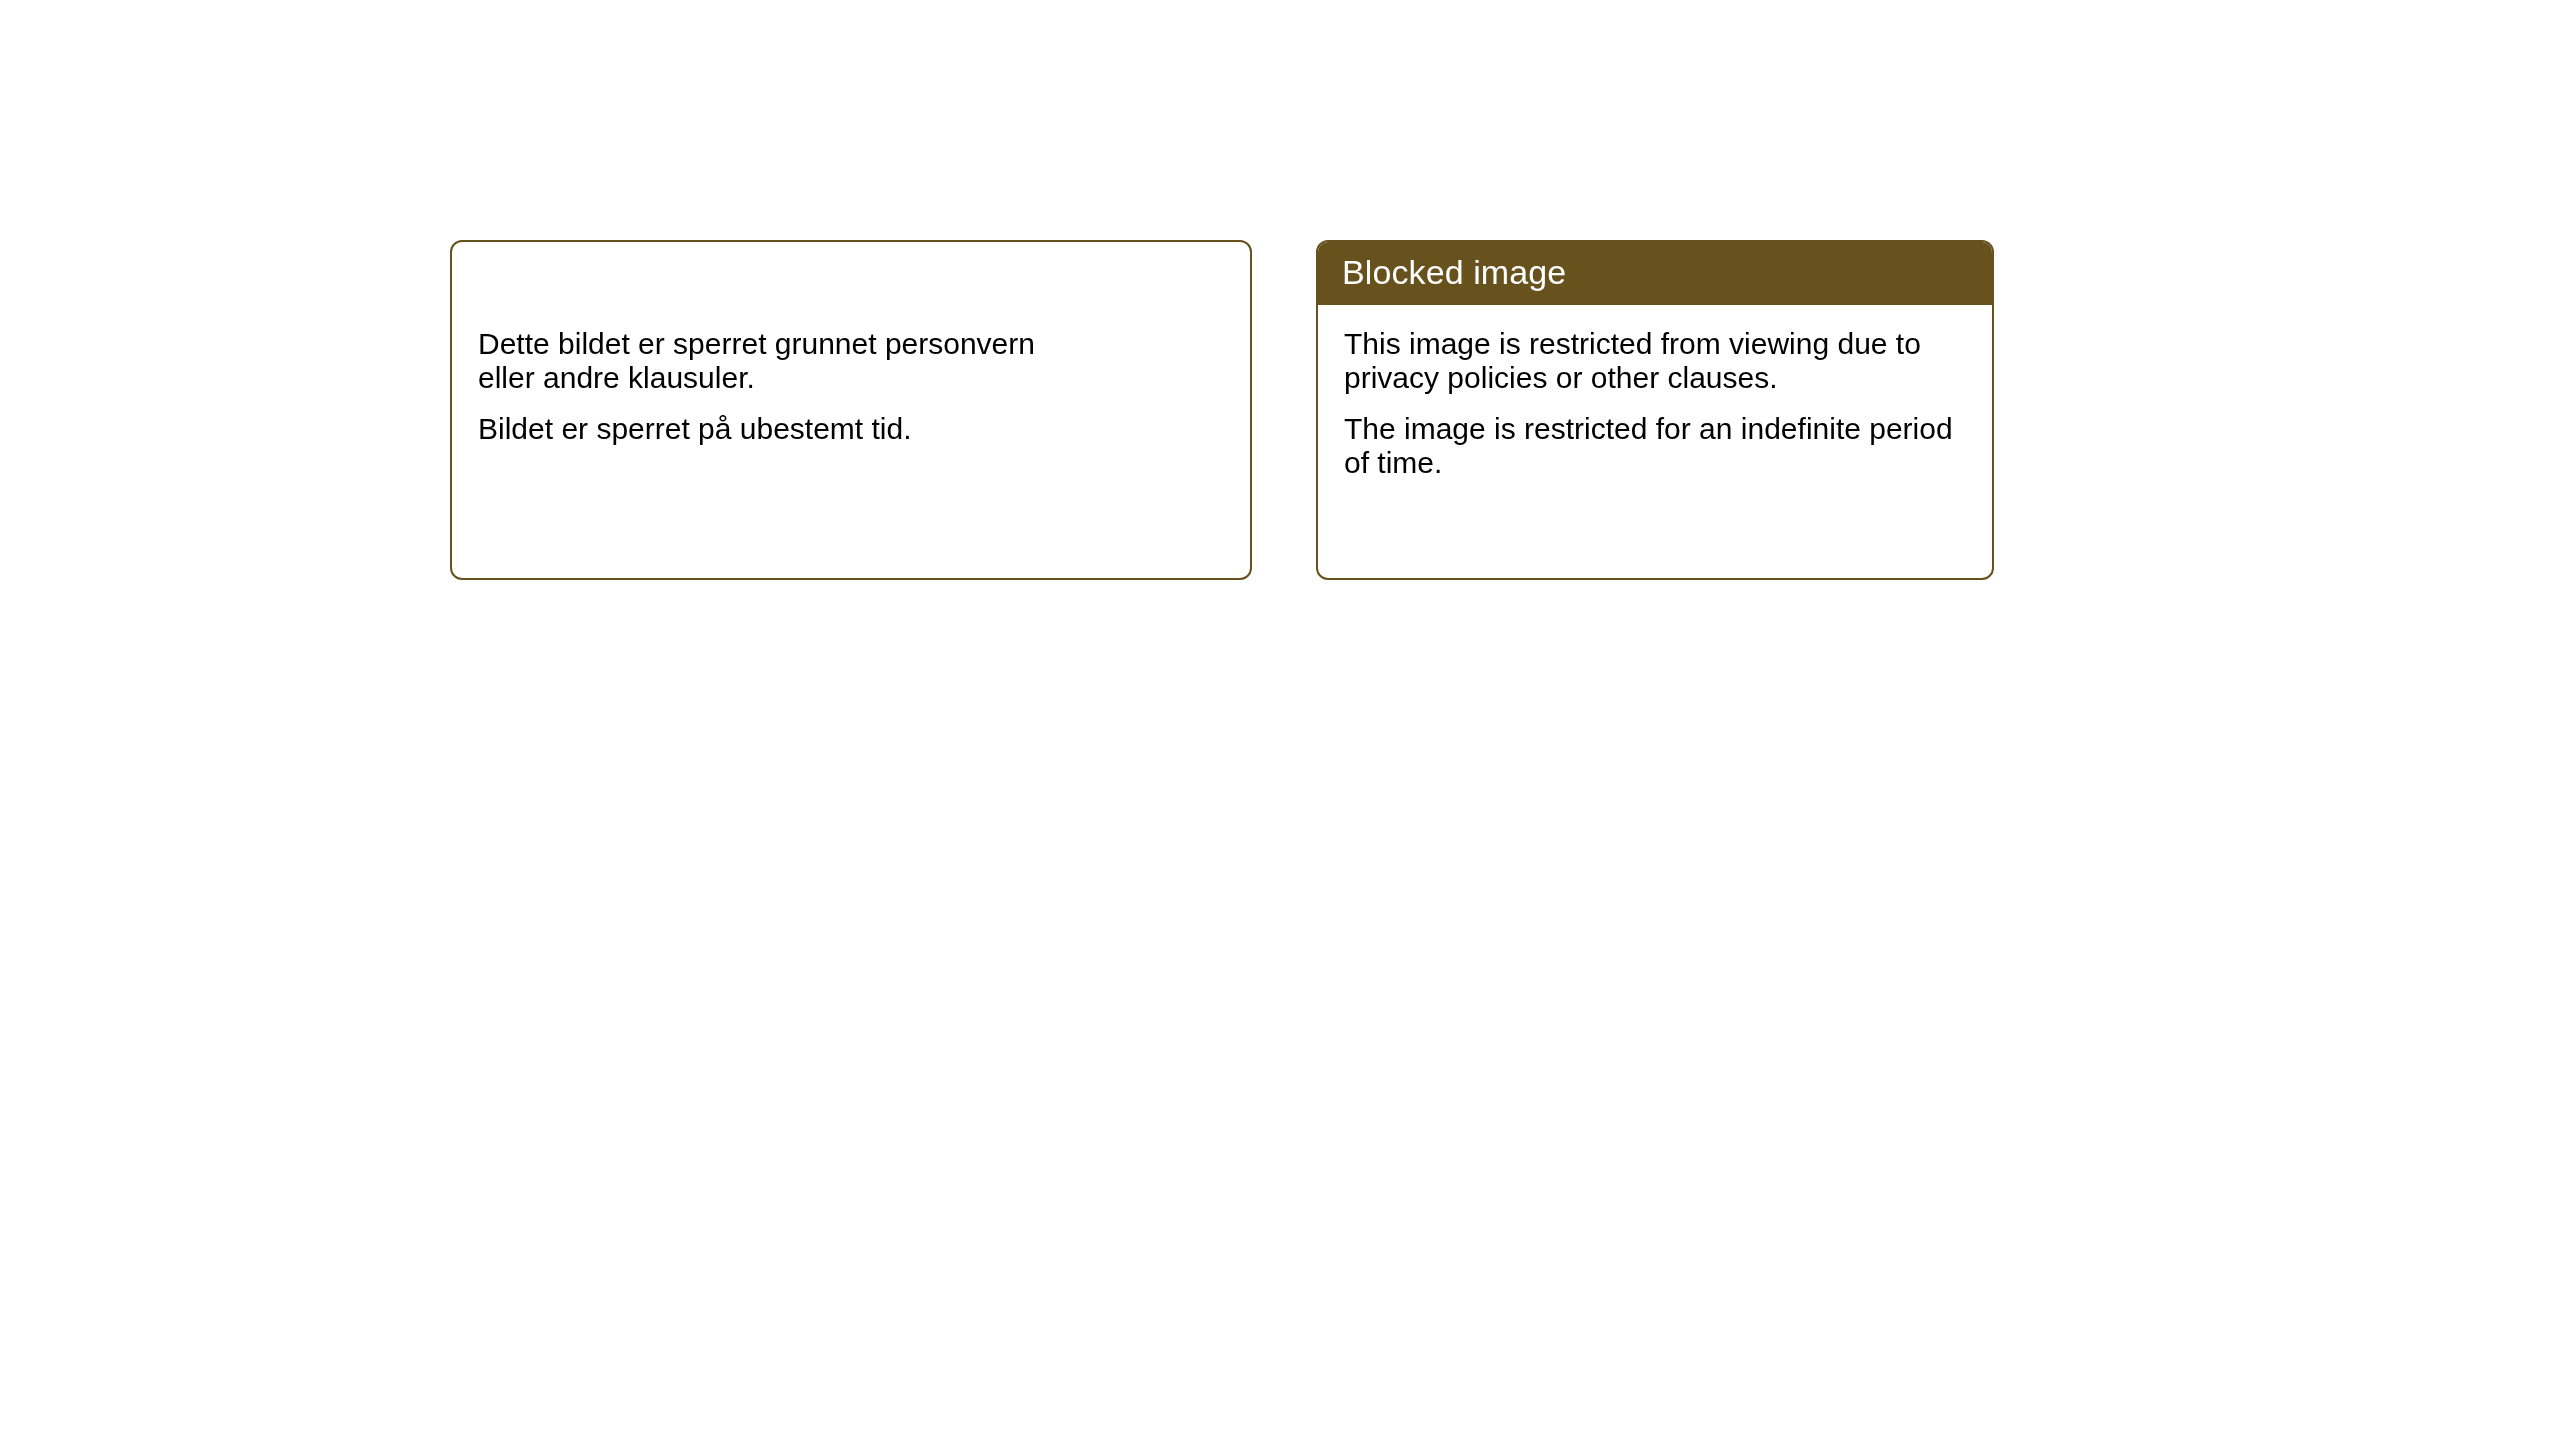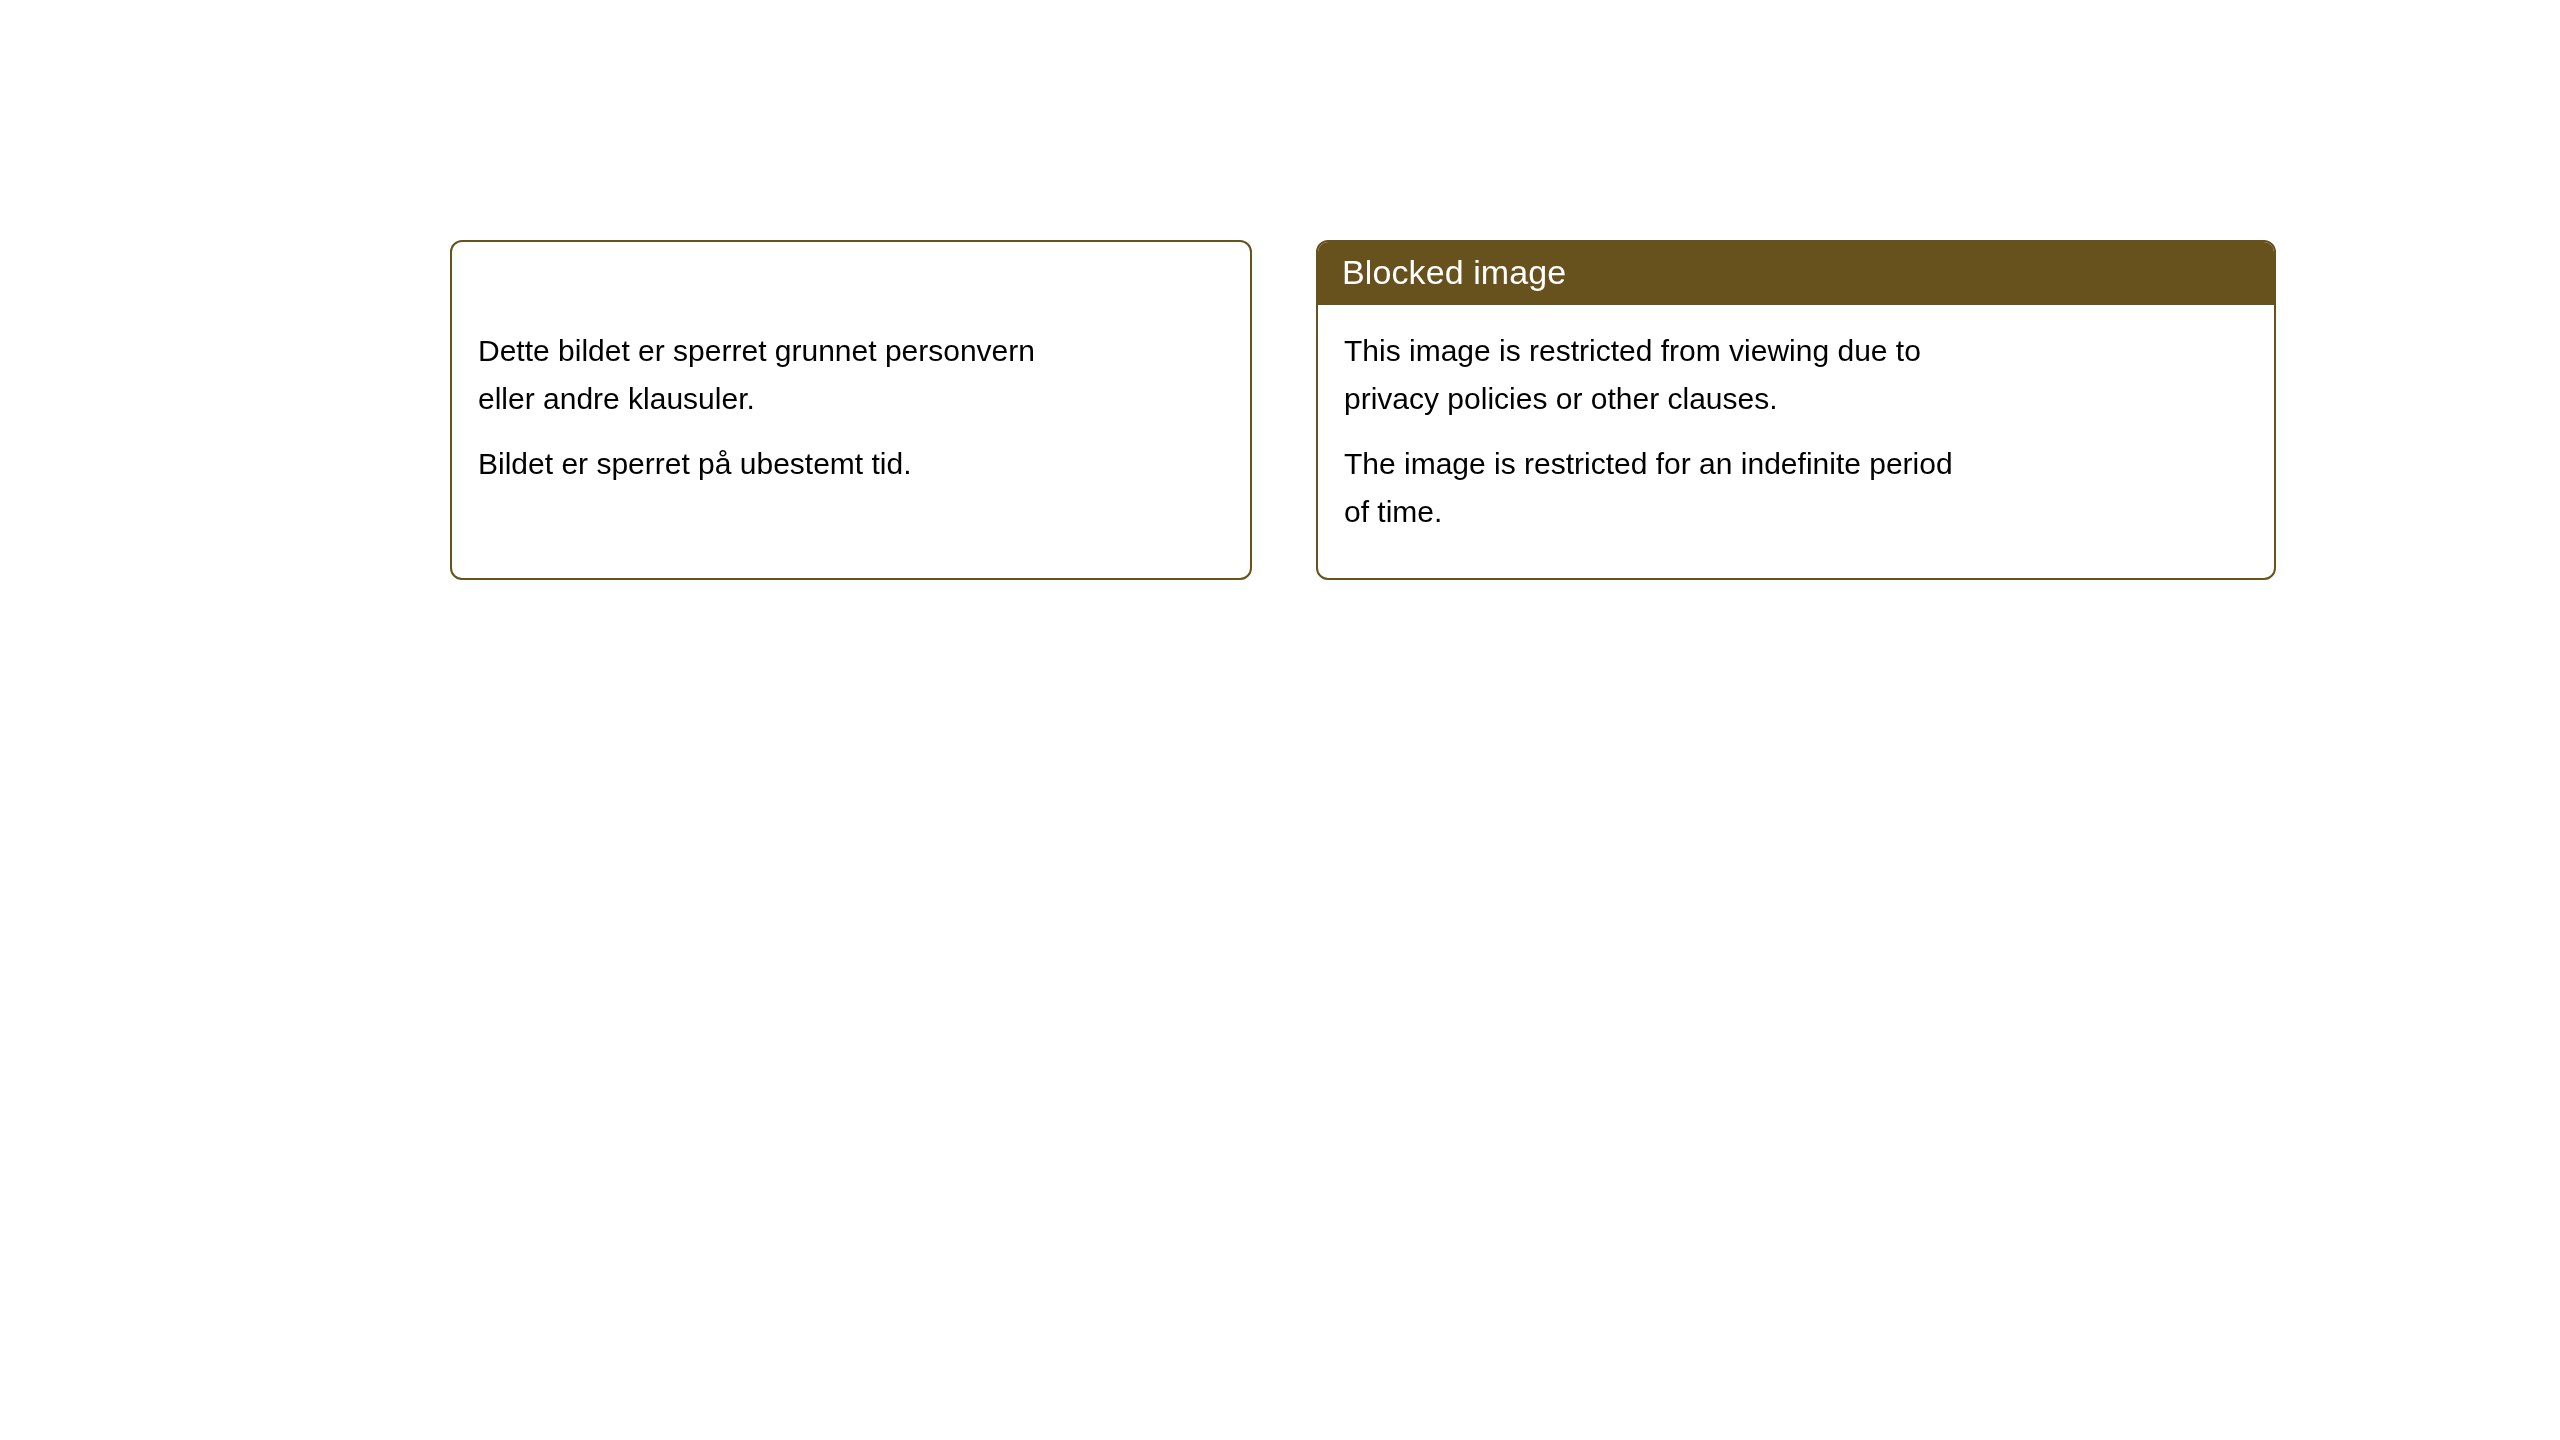--- a/index.html
+++ b/index.html
@@ -35,21 +35,21 @@
     overflow: hidden;
   }
 
   #panel-no {
     left: 450px;
     width: 802px;
   }
 
   #panel-en {
     left: 1316px;
-    width: 960px;
+    width: 678px;
   }
 
   .panel-header {
     position: absolute;
     left: -2px;
     top: -2px;
     right: -2px;
     height: 65px;
     background: #67511C;
     border-top-left-radius: 12px;
@@ -75,21 +75,21 @@
     top: 63px;
     right: 0;
     bottom: 0;
     box-sizing: border-box;
     padding: 22px 26px 0 26px;
   }
 
   .panel-paragraph {
     color: #000000;
     font-size: 30px;
-    line-height: 48px;
+    line-height: 34px;
     margin: 0;
     white-space: pre-line;
   }
 
   .panel-paragraph + .panel-paragraph {
     margin-top: 17px;
   }
 </style>
 </head>
 <body>

